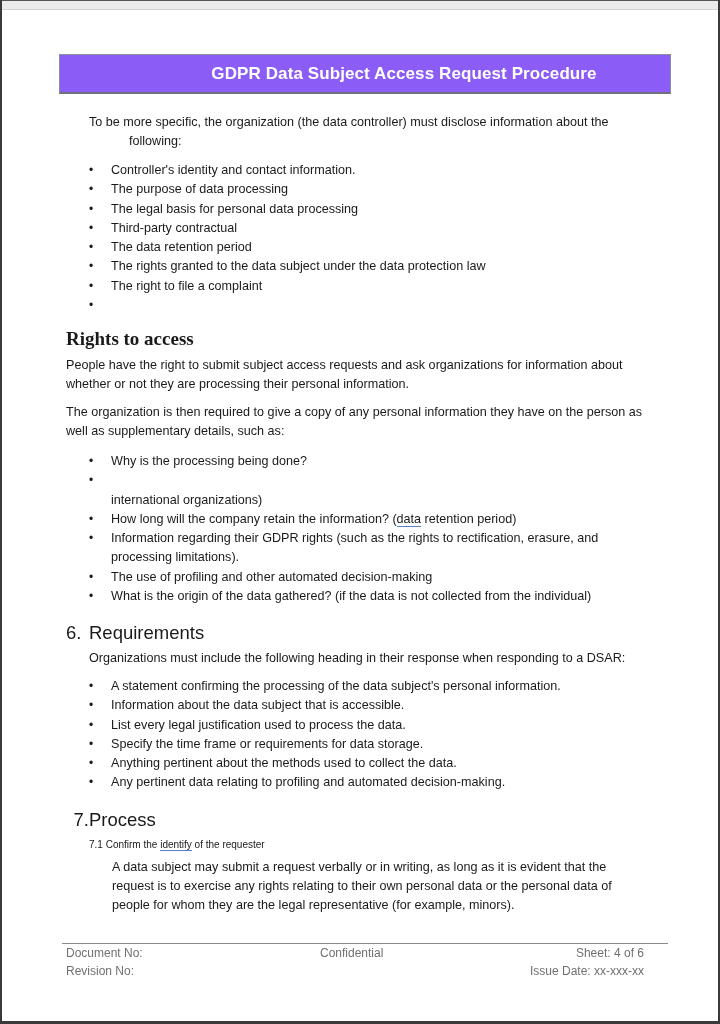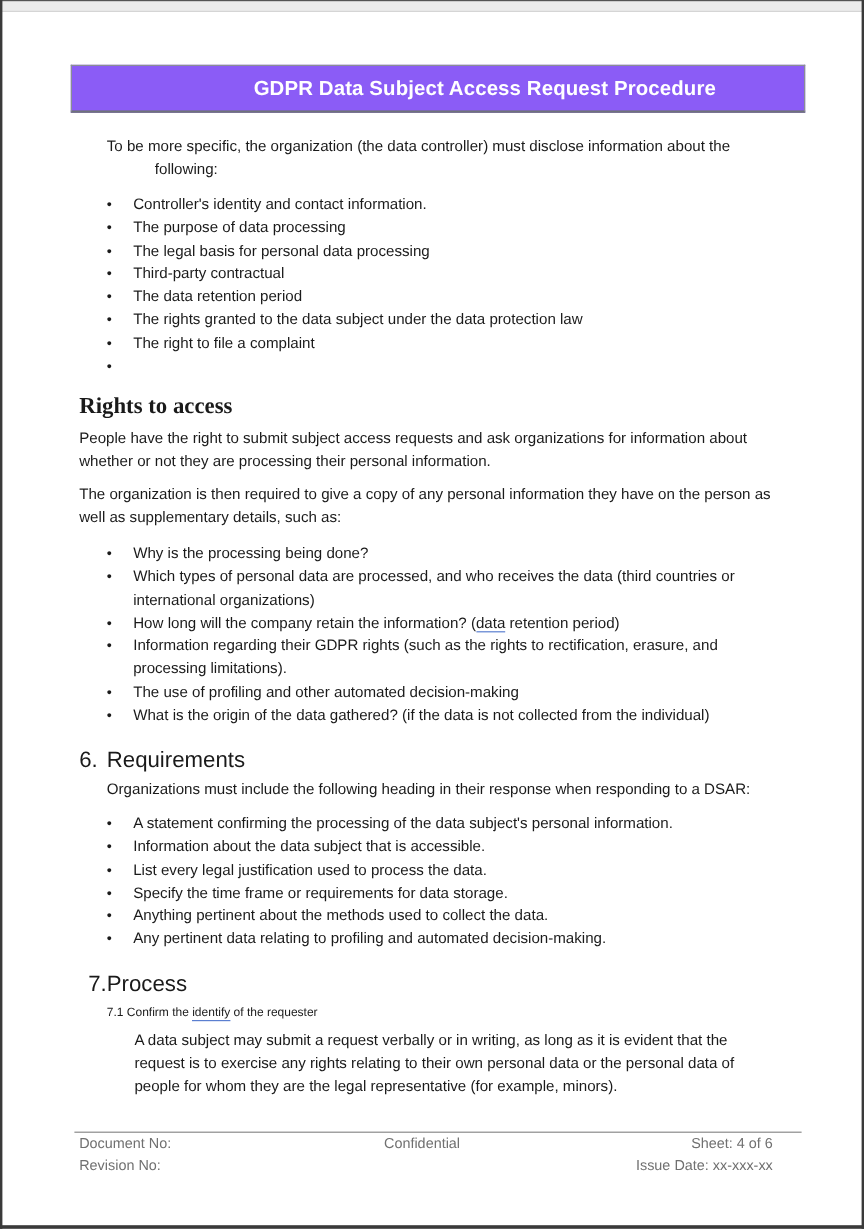--- a/index.html
+++ b/index.html
@@ -77,21 +77,21 @@
 </ul>
 
 <div class="h-bold" style="left:66px; top:328px;">Rights to access</div>
 <div class="text" style="left:66px; top:356px;">People have the right to submit subject access requests and ask organizations for information about</div>
 <div class="text" style="left:66px; top:375px;">whether or not they are processing their personal information.</div>
 <div class="text" style="left:66px; top:403px;">The organization is then required to give a copy of any personal information they have on the person as</div>
 <div class="text" style="left:66px; top:422px;">well as supplementary details, such as:</div>
 
 <ul class="bul" style="left:88px; top:452px;">
   <li><span class="dot">•</span><span>Why is the processing being done?</span></li>
-  <li><span class="dot">•</span><span>Which types of personal data are processed, and who receives the data (third countries or</span><br><span>international organizations)</span></li>
+  <li><span class="dot">•</span><br><span>international organizations)</span></li>
   <li><span class="dot">•</span><span>How long will the company retain the information? (</span><span class="squiggle">data</span><span> retention period)</span></li>
   <li><span class="dot">•</span><span>Information regarding their GDPR rights (such as the rights to rectification, erasure, and</span><br><span>processing limitations).</span></li>
   <li><span class="dot">•</span><span>The use of profiling and other automated decision-making</span></li>
   <li><span class="dot">•</span><span>What is the origin of the data gathered? (if the data is not collected from the individual)</span></li>
 </ul>
 
 <div class="h-sec" style="left:66px; top:622px;">
   <span class="num">6.</span><span>Requirements</span>
 </div>
 <div class="text" style="left:89px; top:649px;">Organizations must include the following heading in their response when responding to a DSAR:</div>

